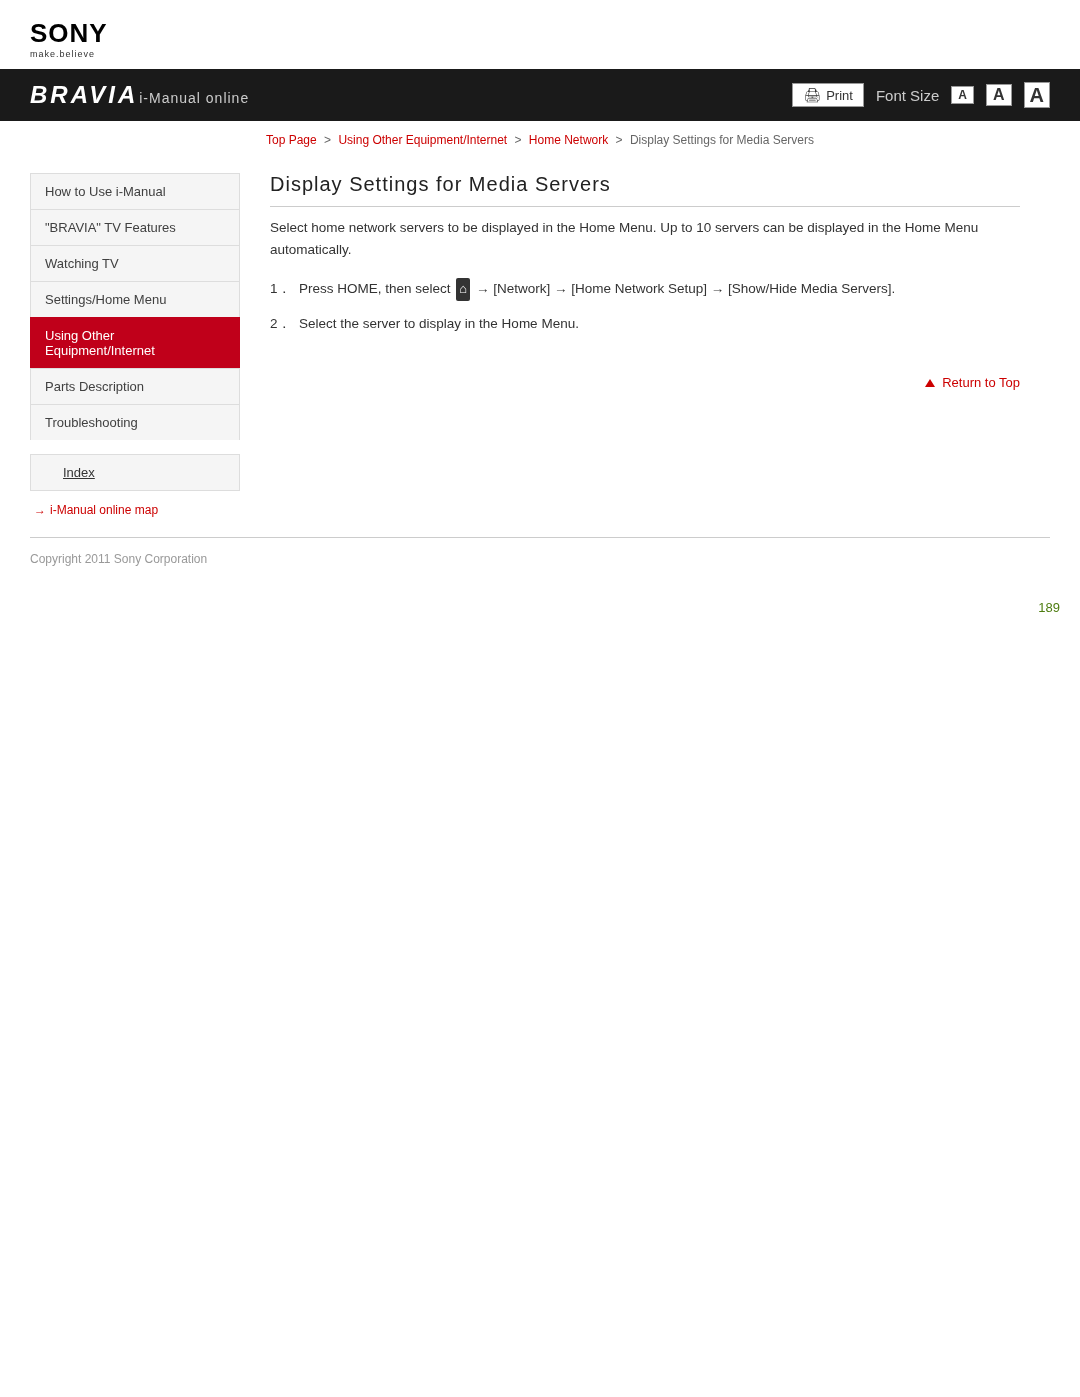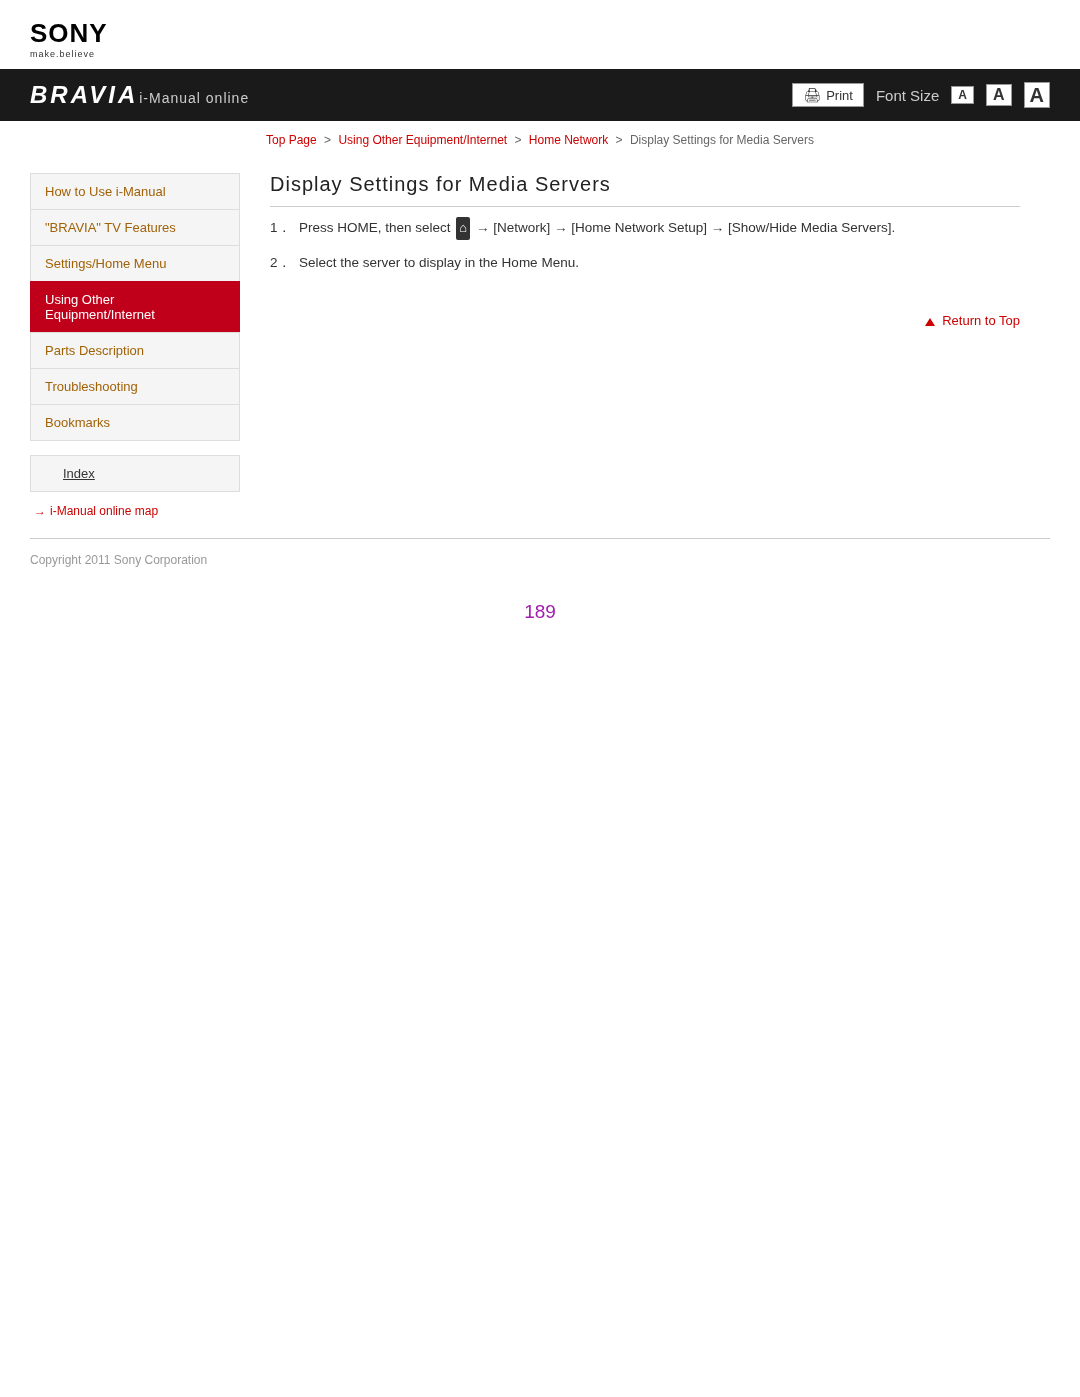--- a/index.html
+++ b/index.html
@@ -123,21 +123,21 @@
       width: 210px;
       flex-shrink: 0;
       margin-top: 20px;
     }
     .sidebar-item {
       display: block;
       padding: 10px 14px;
       border: 1px solid #ddd;
       border-bottom: none;
       font-size: 13px;
-      color: #a16207;
+      color: #404040;
       background: #f5f5f5;
       cursor: pointer;
       text-decoration: none;
     }
     .sidebar-item:last-child {
       border-bottom: 1px solid #ddd;
     }
     .sidebar-item.active {
       background: #c0001a;
       color: #fff;
@@ -241,24 +241,24 @@
       border: none;
       border-top: 1px solid #ccc;
       margin: 20px 30px 0 30px;
     }
     .footer {
       padding: 14px 30px;
       font-size: 12px;
       color: #999;
     }
     .page-number {
-      text-align: center;
+      text-align: right;
       padding: 20px;
-      font-size: 19px;
-      color: #a21caf;
+      font-size: 13px;
+      color: #4d7c0f;
     }
   </style>
 </head>
 <body>
 
 <div class="top-bar">
   <div class="sony-logo">
     <span class="sony-text">SONY</span>
     <span class="tagline">make.believe</span>
   </div>
@@ -294,47 +294,48 @@
 <div class="main-container">
 
   <div class="sidebar">
     <a class="sidebar-item" href="#">
       <span>How to Use i-Manual</span>
     </a>
     <a class="sidebar-item" href="#">
       <span>"BRAVIA" TV Features</span>
     </a>
     <a class="sidebar-item" href="#">
+      <span>Watching TV</span>
+    </a>
+    <a class="sidebar-item" href="#">
       <span>Settings/Home Menu</span>
     </a>
     <a class="sidebar-item active" href="#">
       <span>Using Other Equipment/Internet</span>
     </a>
     <a class="sidebar-item" href="#">
       <span>Parts Description</span>
     </a>
     <a class="sidebar-item" href="#">
       <span>Troubleshooting</span>
     </a>
-    <a class="sidebar-item" style="border-bottom:1px solid #ddd;" href="#">
-      <span>Bookmarks</span>
-    </a>
 
     <a class="sidebar-index" href="#">
       <span>Index</span>
     </a>
 
     <a class="sidebar-map-link" href="#">
       <span class="arrow-right">→</span><span>i-Manual online map</span>
     </a>
   </div>
 
   <div class="content">
     <h1 class="page-title">Display Settings for Media Servers</h1>
 
+    <p class="content-intro">Select home network servers to be displayed in the Home Menu. Up to 10 servers can be displayed in the Home Menu automatically.</p>
 
     <ol class="steps-list">
       <li>
         <span class="step-num">1．</span>
         <span class="step-text">
           Press HOME, then select <span class="home-icon">⌂</span> → [Network] → [Home Network Setup] → [Show/Hide Media Servers].
         </span>
       </li>
       <li>
         <span class="step-num">2．</span>

